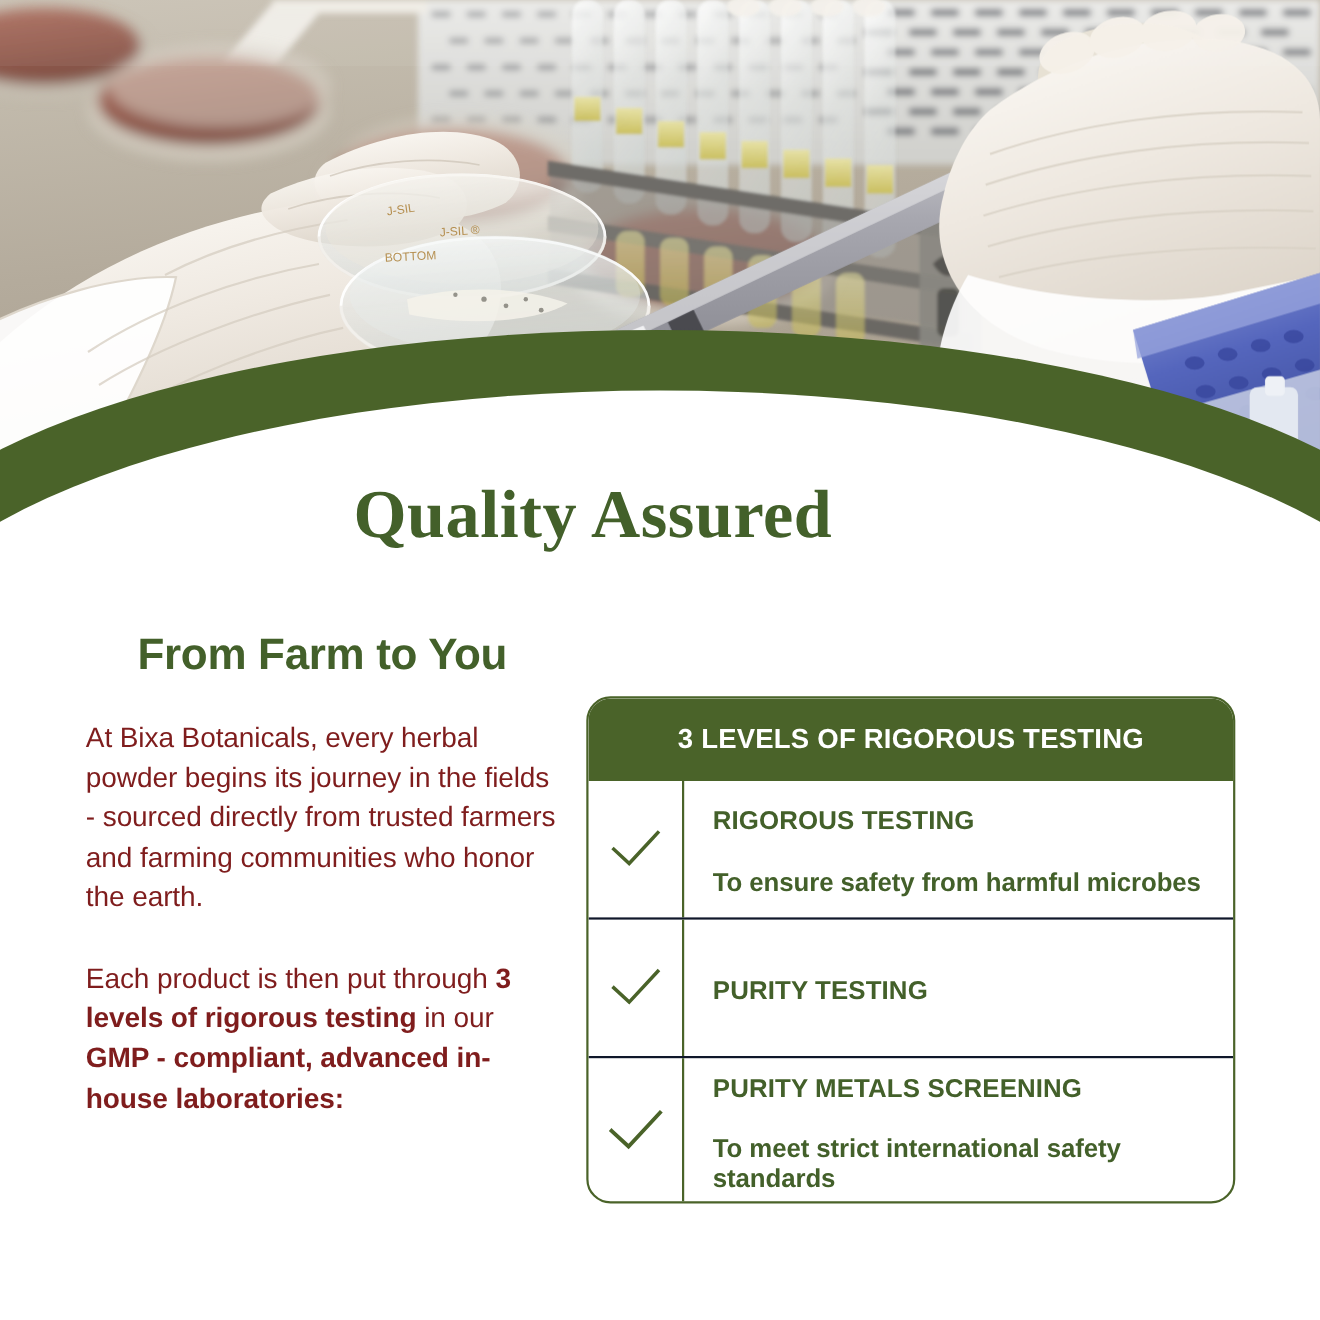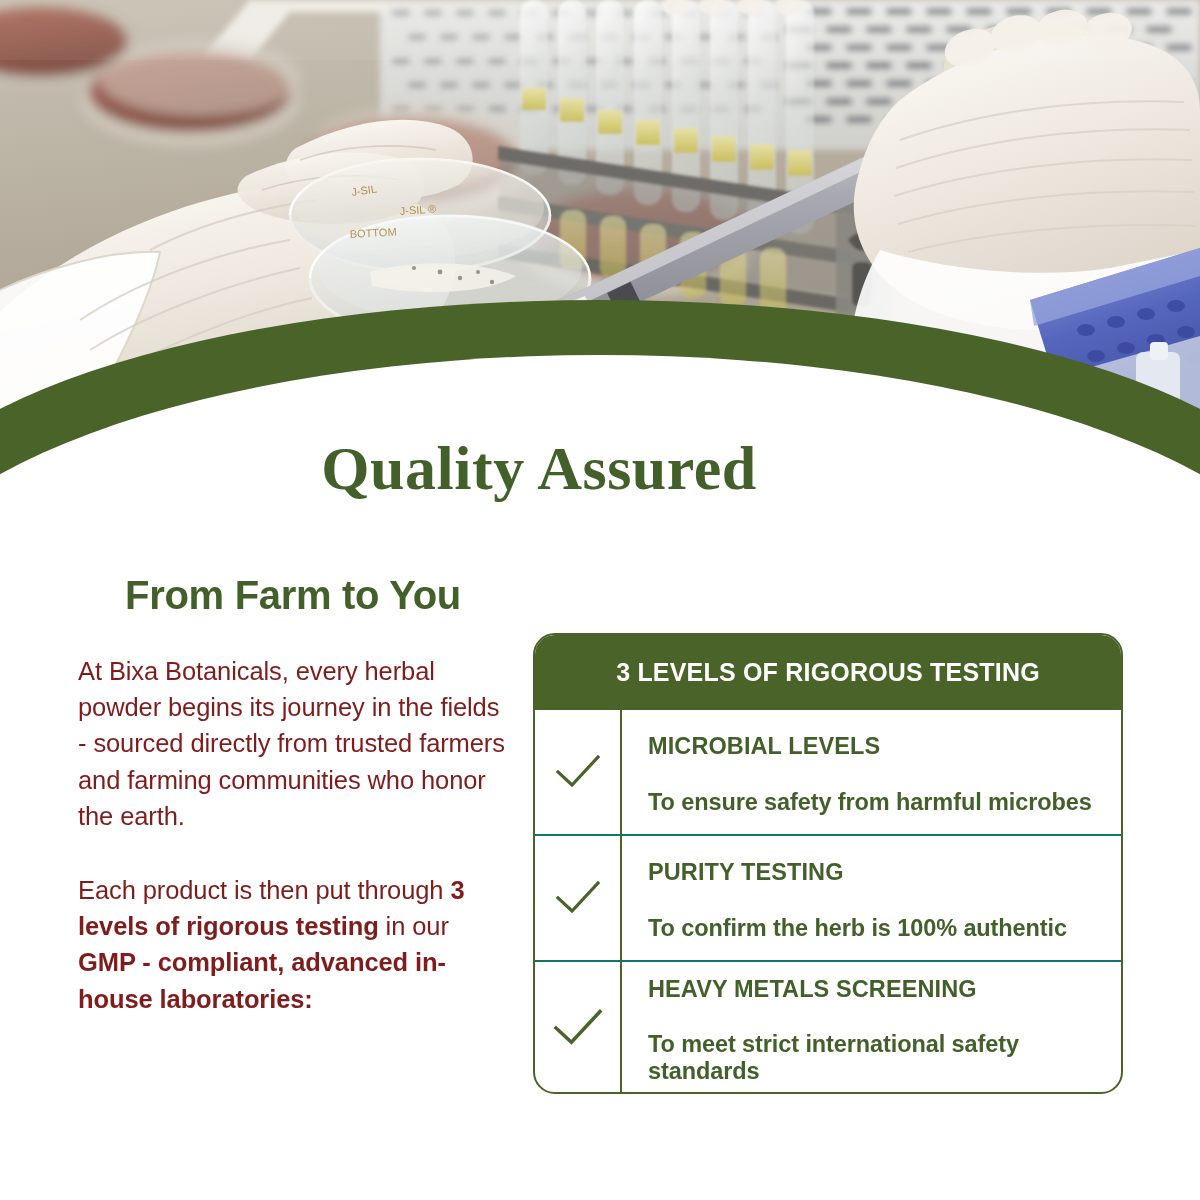--- a/index.html
+++ b/index.html
@@ -55,21 +55,21 @@
     position:absolute;left:533px;top:633px;width:590px;height:461px;
     border:2px solid #4a6329;border-radius:22px;
     background:#ffffff;box-sizing:border-box;overflow:hidden;
   }
   .card-header{
     height:75px;background:#4a6329;color:#ffffff;
     display:flex;align-items:center;justify-content:center;
     font-size:25px;font-weight:700;letter-spacing:0.2px;
   }
   .card-body{display:flex;flex-direction:column;height:384px;}
-  .row{display:flex;flex:1;border-top:2px solid #0f766e;align-items:stretch;}
+  .row{display:flex;flex:1;border-top:2px solid #0f172a;align-items:stretch;}
   .row:first-child{border-top:none;}
   .check-cell{
     width:85px;min-width:85px;display:flex;align-items:center;justify-content:center;
     border-right:2px solid #4a6329;
   }
   .check-cell svg{display:block;}
   .row-text{padding:14px 18px 10px 26px;display:flex;flex-direction:column;justify-content:center;}
   .row-title{font-size:23.5px;font-weight:700;color:#43602a;line-height:1.12;letter-spacing:0.1px;}
   .row-desc{font-size:23.5px;font-weight:700;color:#43602a;line-height:1.12;letter-spacing:-0.1px;margin-top:29px;}
 </style>
@@ -465,49 +465,48 @@
 
       <div class="row">
         <div class="check-cell">
           <span>
             <svg width="50" height="40" viewBox="0 0 50 40" aria-hidden="true">
               <path d="M5 20 L19 33 L45 5" fill="none" stroke="#4a6329" stroke-width="3.2" stroke-linecap="square" stroke-linejoin="miter"></path>
             </svg>
           </span>
         </div>
         <div class="row-text">
-          <div class="row-title">MICROBIAL LEVELS</div>
+          <div class="row-title">RIGOROUS TESTING</div>
           <div class="row-desc">To ensure safety from harmful microbes</div>
         </div>
       </div>
 
       <div class="row">
         <div class="check-cell">
           <span>
             <svg width="50" height="40" viewBox="0 0 50 40" aria-hidden="true">
               <path d="M5 20 L19 33 L45 5" fill="none" stroke="#4a6329" stroke-width="3.2" stroke-linecap="square" stroke-linejoin="miter"></path>
             </svg>
           </span>
         </div>
         <div class="row-text">
           <div class="row-title">PURITY TESTING</div>
-          <div class="row-desc">To confirm the herb is 100% authentic</div>
         </div>
       </div>
 
       <div class="row">
         <div class="check-cell">
           <span>
             <svg width="56" height="44" viewBox="0 0 50 40" aria-hidden="true">
               <path d="M5 20 L19 33 L45 5" fill="none" stroke="#4a6329" stroke-width="3.2" stroke-linecap="square" stroke-linejoin="miter"></path>
             </svg>
           </span>
         </div>
         <div class="row-text">
-          <div class="row-title">HEAVY METALS SCREENING</div>
+          <div class="row-title">PURITY METALS SCREENING</div>
           <div class="row-desc">To meet strict international safety standards</div>
         </div>
       </div>
 
     </div>
   </div>
 
 </div>
 
 </body></html>

